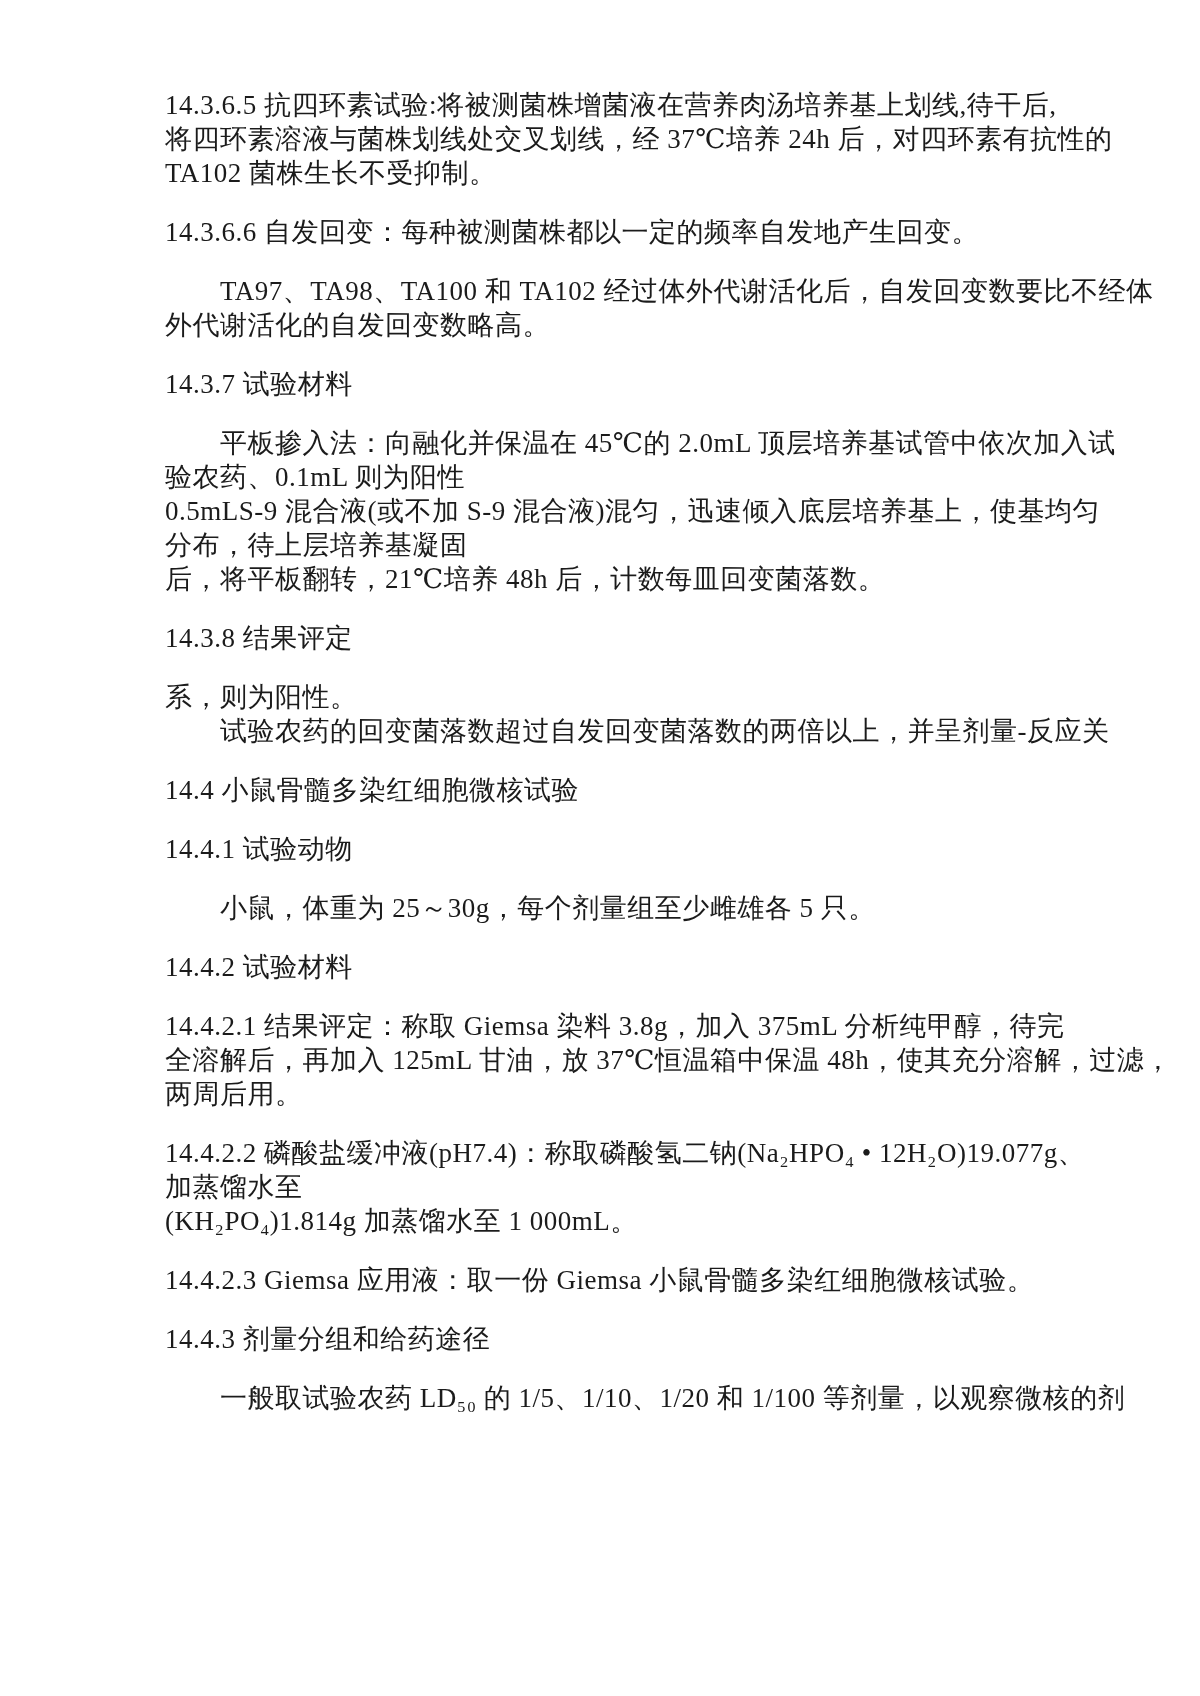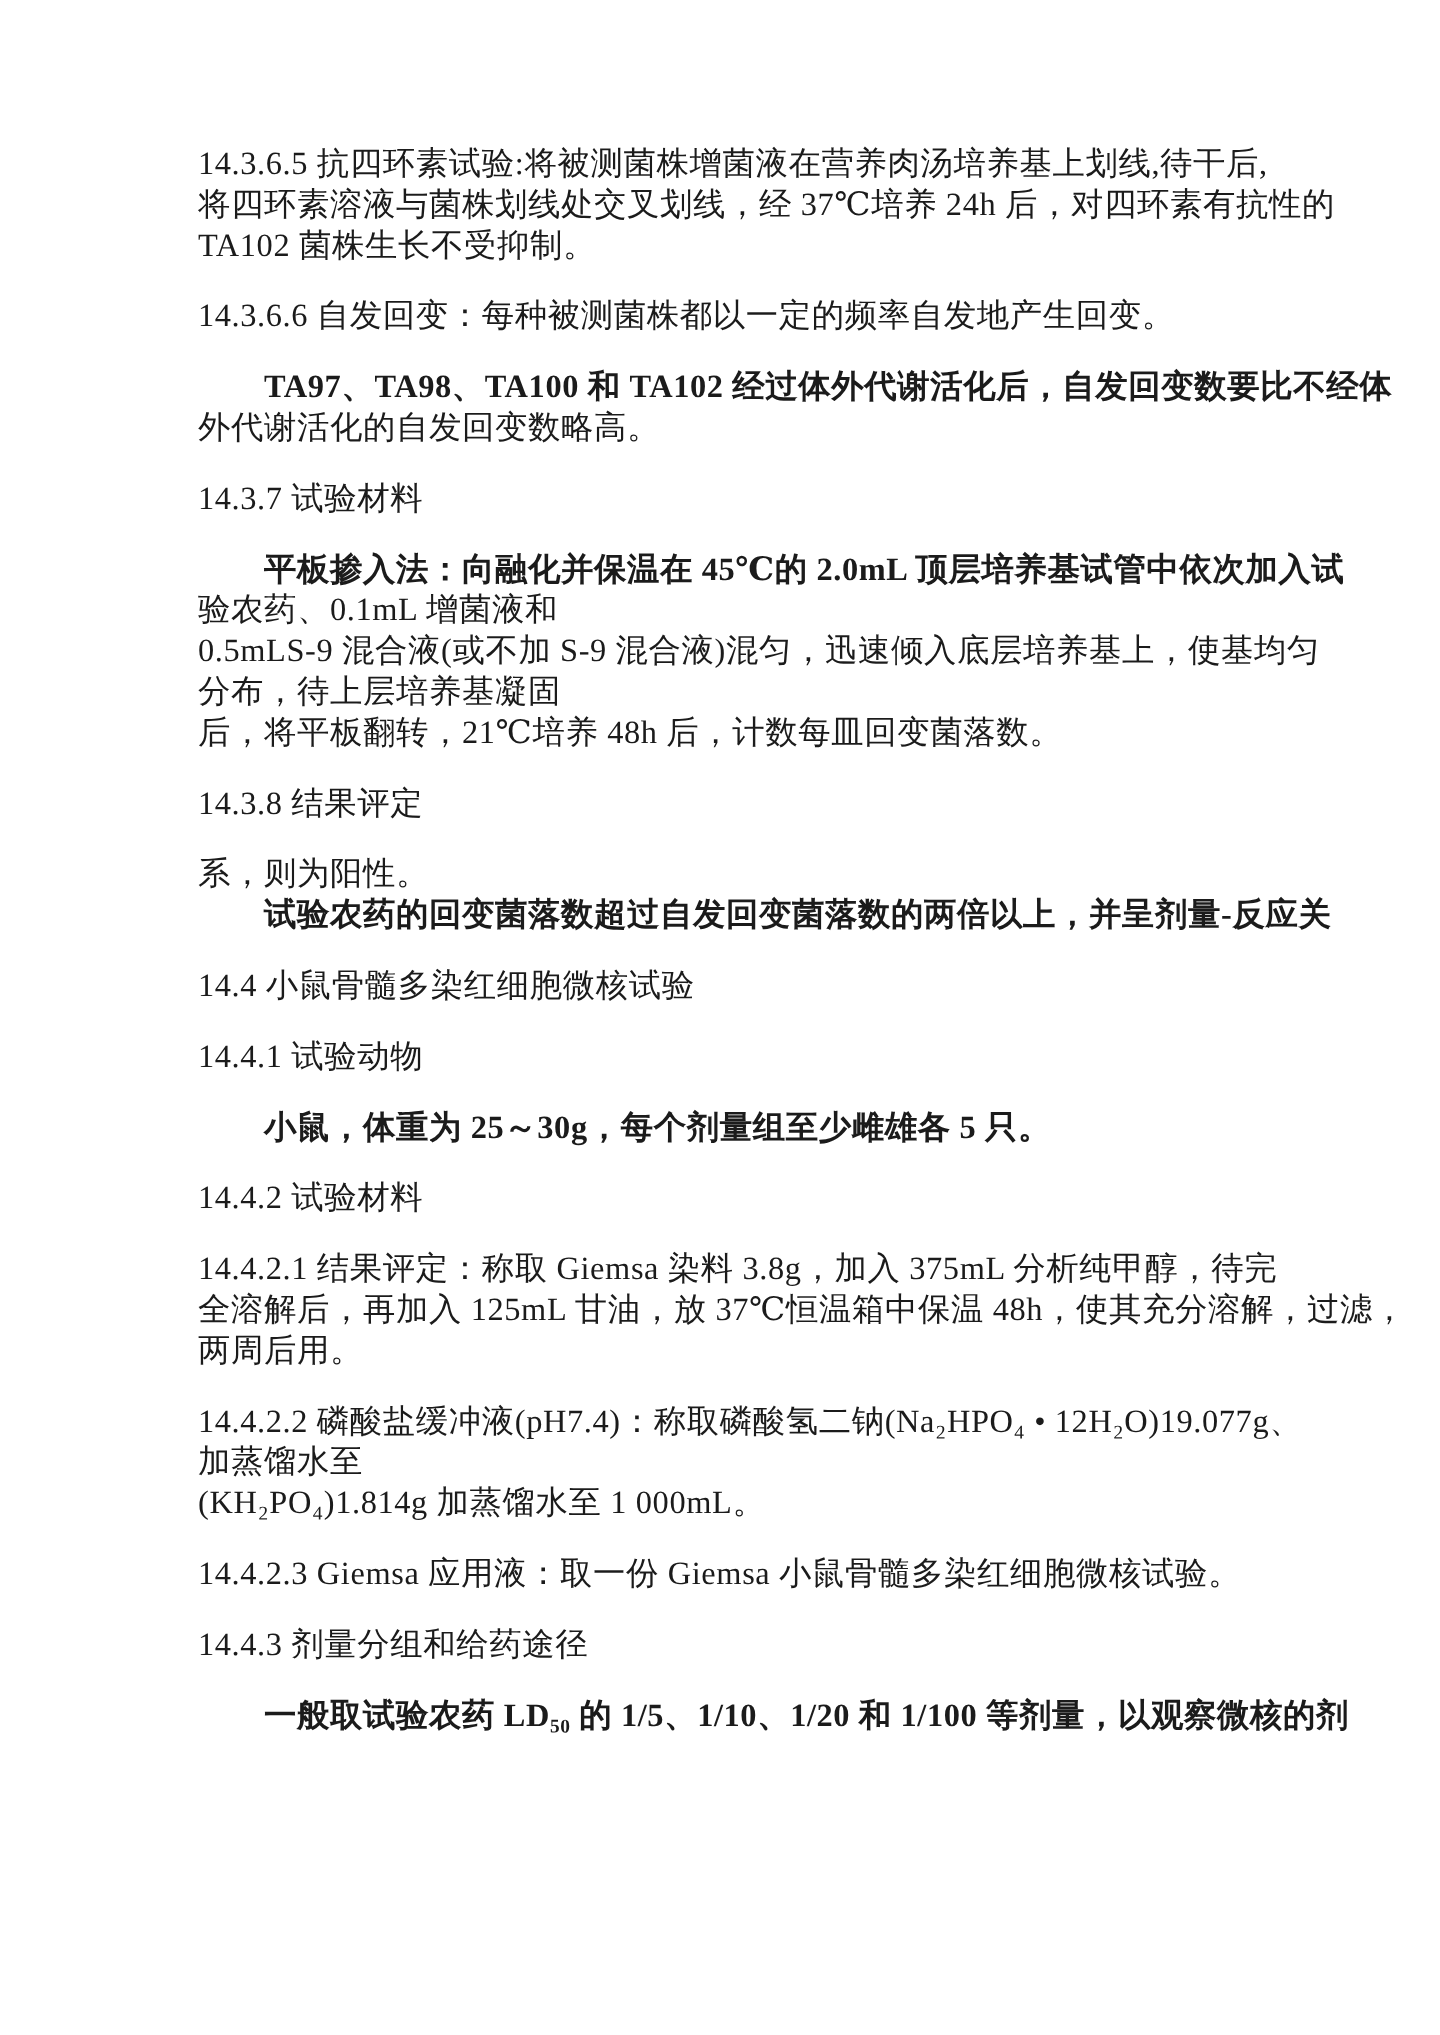--- a/index.html
+++ b/index.html
@@ -11,36 +11,35 @@
     width: 1200px;
     height: 1696px;
     font-family: "Liberation Serif", "DejaVu Serif", serif;
     color: #1b1b1b;
     overflow: hidden;
   }
   .page {
     box-sizing: border-box;
     width: 1180px;
     height: 1696px;
-    padding: 119px 160px 0 165px;
+    padding: 88px 160px 0 165px;
     background: #ffffff;
   }
   .para {
     margin: 0 0 25px 0;
     font-size: 27px;
     line-height: 34px;
     letter-spacing: 0.5px;
   }
   .line {
     display: block;
     white-space: nowrap;
   }
   .indent {
     text-indent: 55px;
-    font-weight: bold;
   }
 </style>
 </head>
 <body>
 
 <div class="page">
 
   <p class="para">
     <span class="line">14.3.6.5  抗四环素试验:将被测菌株增菌液在营养肉汤培养基上划线,待干后,</span>
     <span class="line">将四环素溶液与菌株划线处交叉划线，经 37℃培养 24h 后，对四环素有抗性的</span>
@@ -55,21 +54,21 @@
     <span class="line indent">TA97、TA98、TA100 和 TA102 经过体外代谢活化后，自发回变数要比不经体</span>
     <span class="line">外代谢活化的自发回变数略高。</span>
   </p>
 
   <p class="para">
     <span class="line">14.3.7  试验材料</span>
   </p>
 
   <p class="para">
     <span class="line indent">平板掺入法：向融化并保温在 45℃的 2.0mL 顶层培养基试管中依次加入试</span>
-    <span class="line">验农药、0.1mL 增菌液和</span>
+    <span class="line">验农药、0.1mL 则为阳性</span>
     <span class="line">0.5mLS-9 混合液(或不加 S-9 混合液)混匀，迅速倾入底层培养基上，使基均匀</span>
     <span class="line">分布，待上层培养基凝固</span>
     <span class="line">后，将平板翻转，21℃培养 48h 后，计数每皿回变菌落数。</span>
   </p>
 
   <p class="para">
     <span class="line">14.3.8  结果评定</span>
   </p>
 
   <p class="para">

